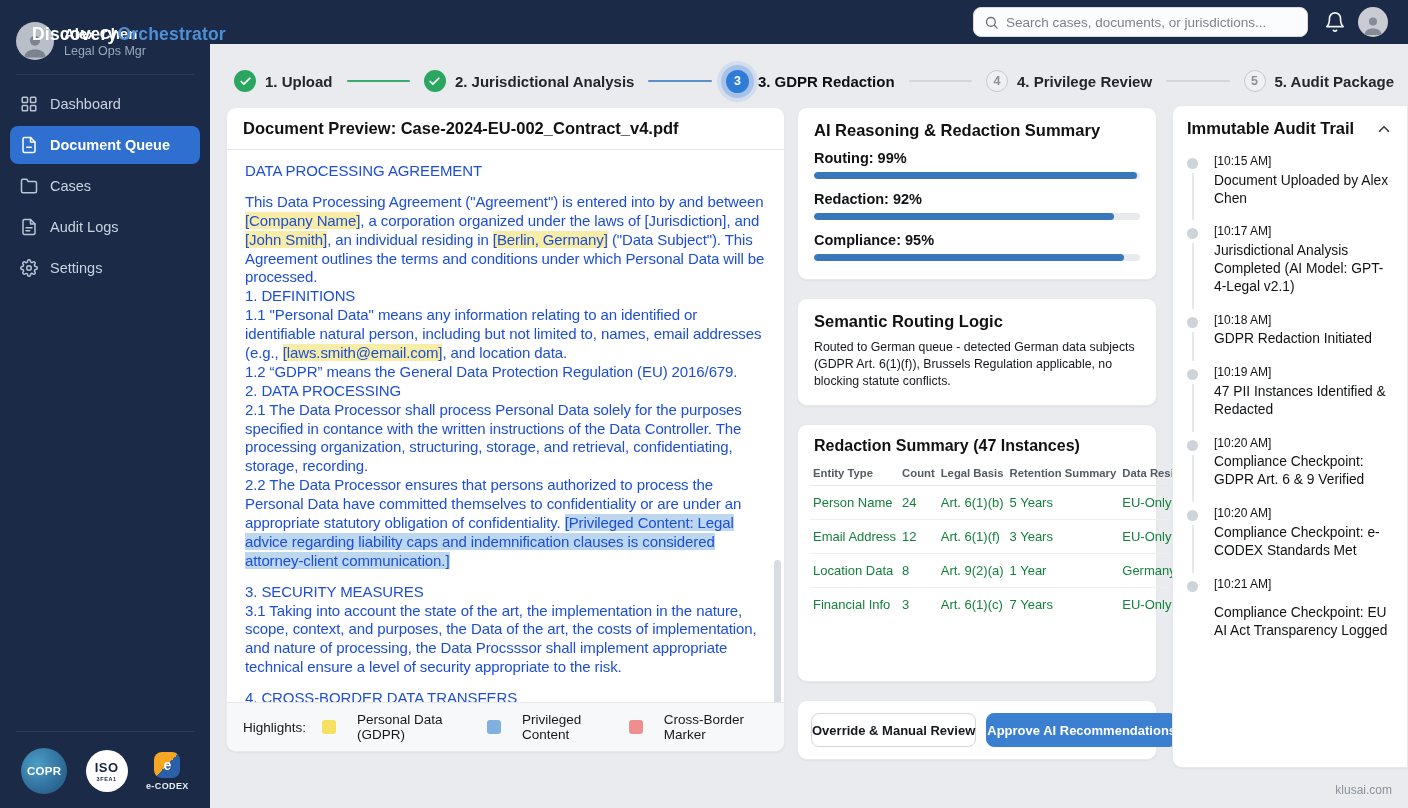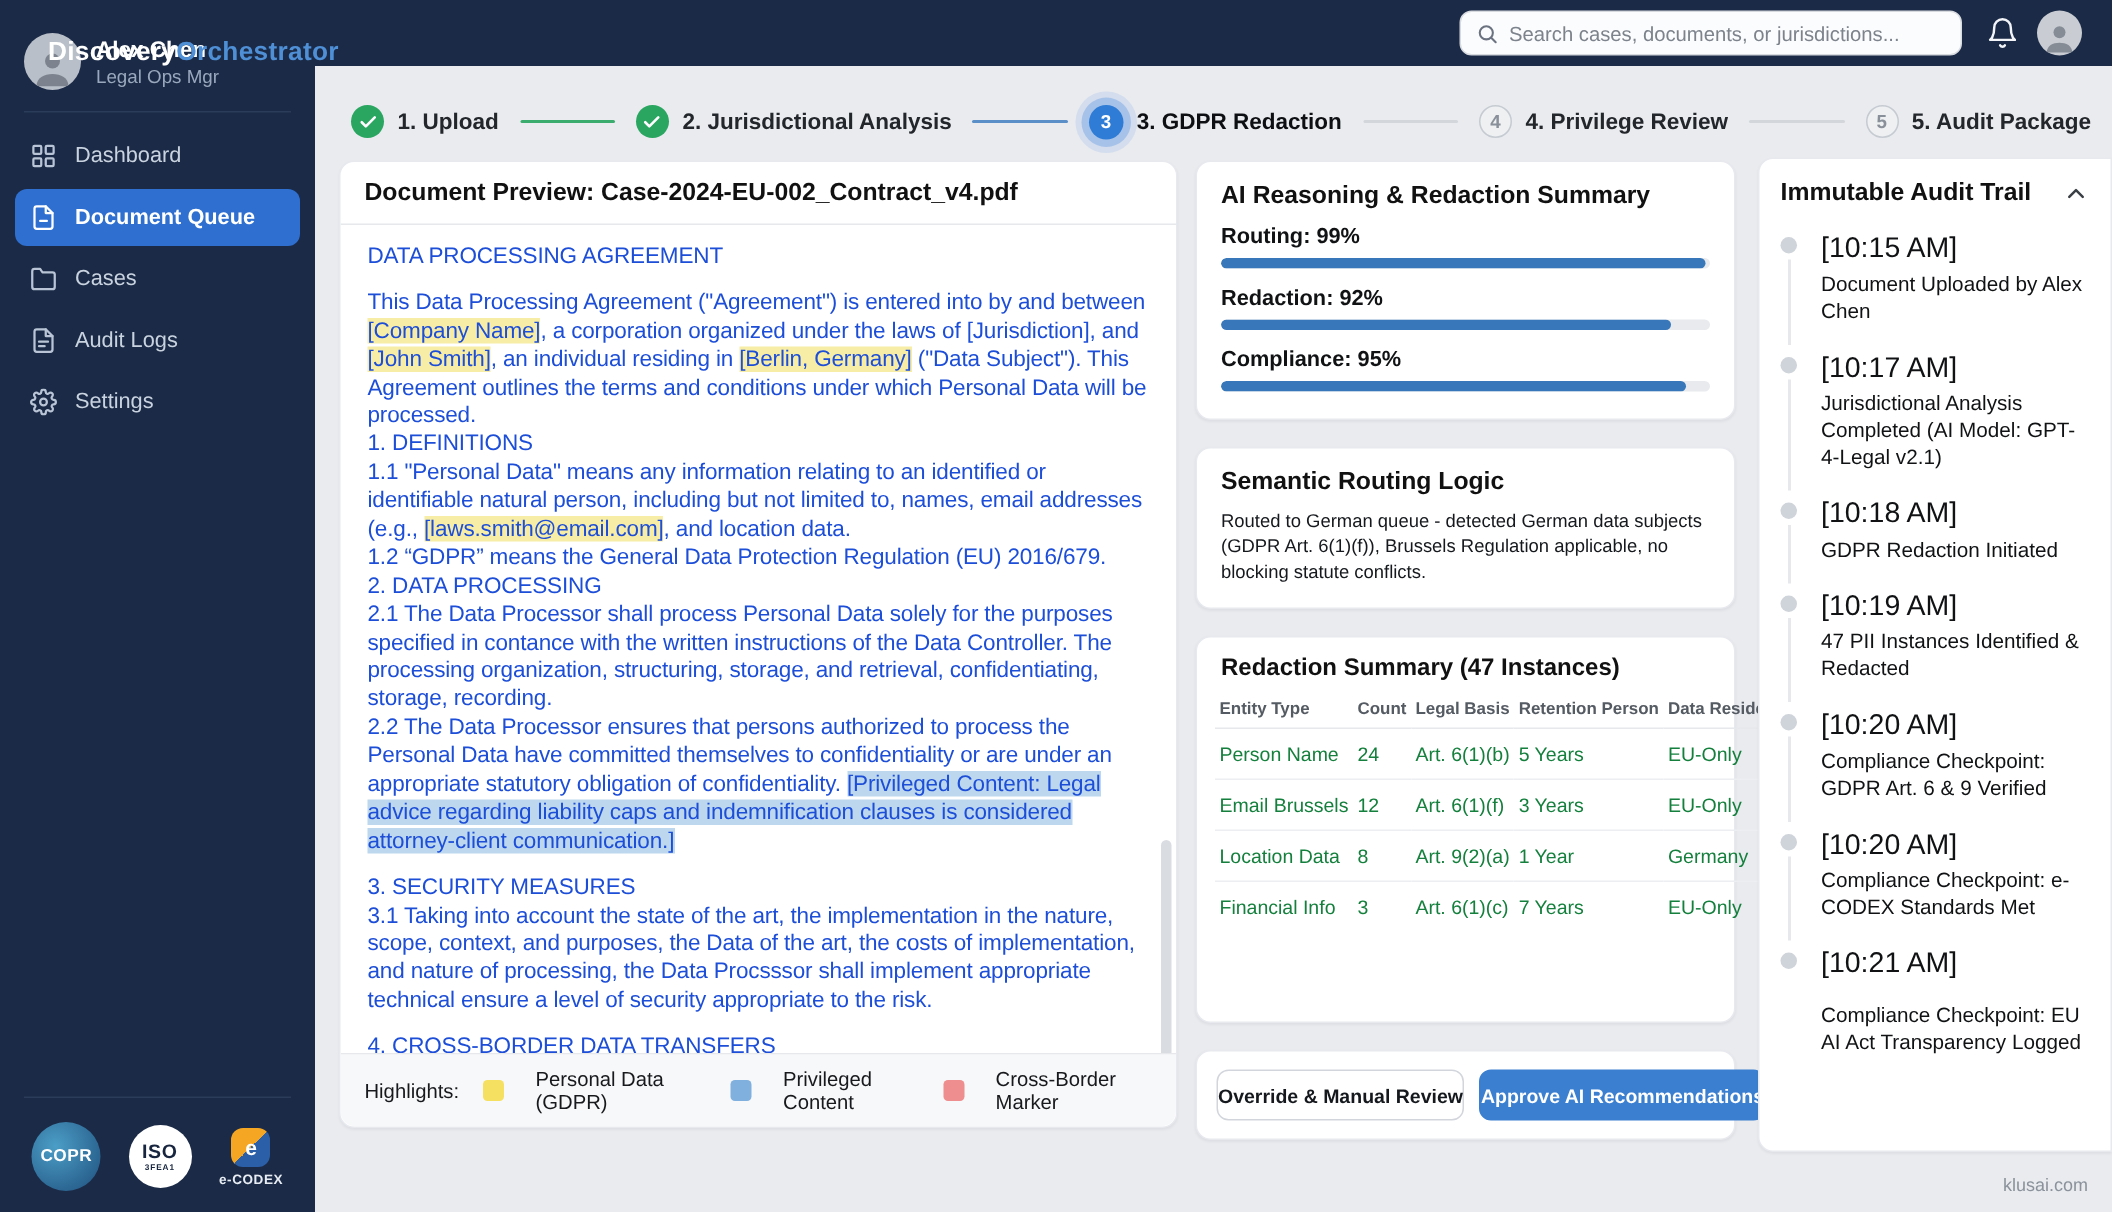--- a/index.html
+++ b/index.html
@@ -104,21 +104,21 @@
   
   .audit-panel { position:absolute; left:962px; top:61px; width:236px; height:663px; padding:13px 14px; overflow:hidden; border-radius:10px 0 0 10px; }
   .audit-head { display:flex; align-items:center; justify-content:space-between; }
   .audit-head .atitle { font-size:16.5px; font-weight:700; color:#111; }
   .audit-head .chev { width:18px; height:18px; color:#3a3f46; cursor:pointer; }
   .events { margin-top:16px; }
   .evt { position:relative; padding-left:27px; margin-bottom:17px; }
   .evt::before { content:""; position:absolute; left:4.5px; top:19px; bottom:-13px; width:2px; background:#e6e8ec; }
   .evt:last-child::before { display:none; }
   .evt .dot { position:absolute; left:0; top:4px; width:11px; height:11px; border-radius:50%; background:#cfd4da; }
-  .evt .etime { font-size:19px; color:#101214; line-height:1.3; }
+  .evt .etime { font-size:12px; color:#101214; line-height:1.3; }
   .evt .etext { font-size:13.8px; color:#101214; line-height:1.3; margin-top:2px; }
   .evt.spaced .etext { margin-top:12px; }
 
   .watermark { position:absolute; right:16px; bottom:11px; font-size:12px; color:#8b929b; }
 
   .icon-svg { width:100%; height:100%; display:block; }
 </style>
 </head>
 <body>
 
@@ -329,34 +329,34 @@
     </div>
 
     <div class="card red-card">
       <div class="red-h">Redaction Summary (47 Instances)</div>
       <table class="red-table">
         <thead>
             <tr id="red-thead">
               <th>Entity Type</th>
               <th>Count</th>
               <th>Legal Basis</th>
-              <th>Retention Person</th>
+              <th>Retention Summary</th>
               <th>Data Residency</th>
             </tr>
           </thead>
         <tbody id="red-tbody">
             <tr>
               <td>Person Name</td>
               <td>24</td>
               <td>Art. 6(1)(b)</td>
               <td>5 Years</td>
               <td>EU-Only</td>
             </tr>
             <tr>
-              <td>Email Brussels</td>
+              <td>Email Address</td>
               <td>12</td>
               <td>Art. 6(1)(f)</td>
               <td>3 Years</td>
               <td>EU-Only</td>
             </tr>
             <tr>
               <td>Location Data</td>
               <td>8</td>
               <td>Art. 9(2)(a)</td>
               <td>1 Year</td>

